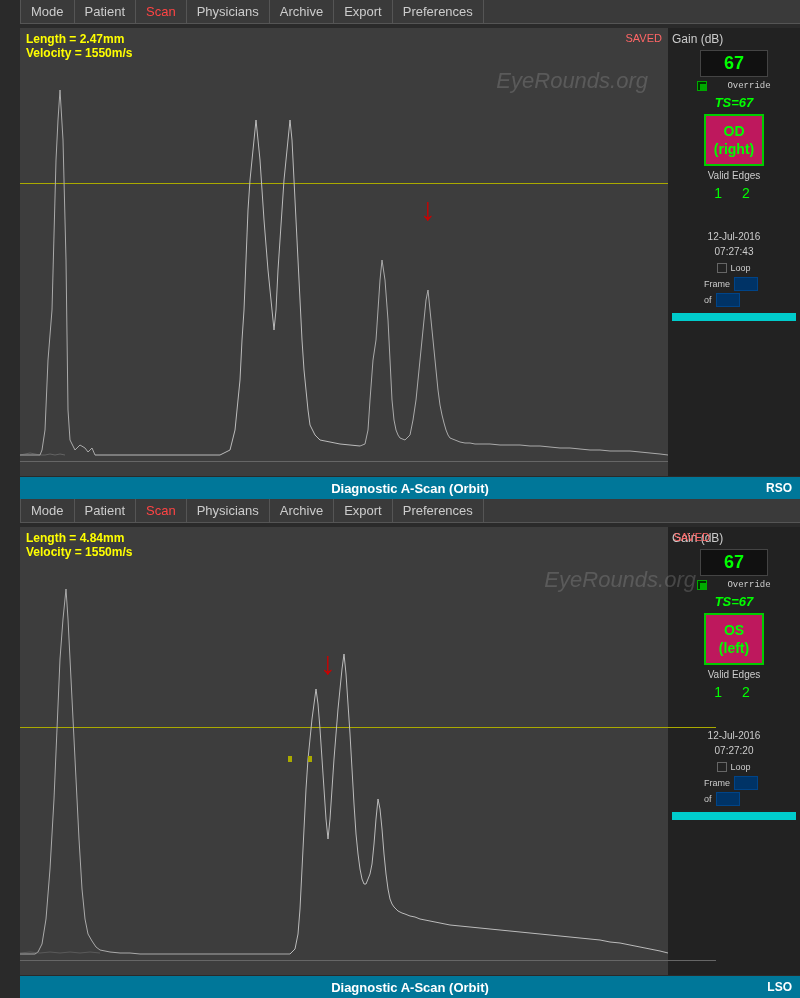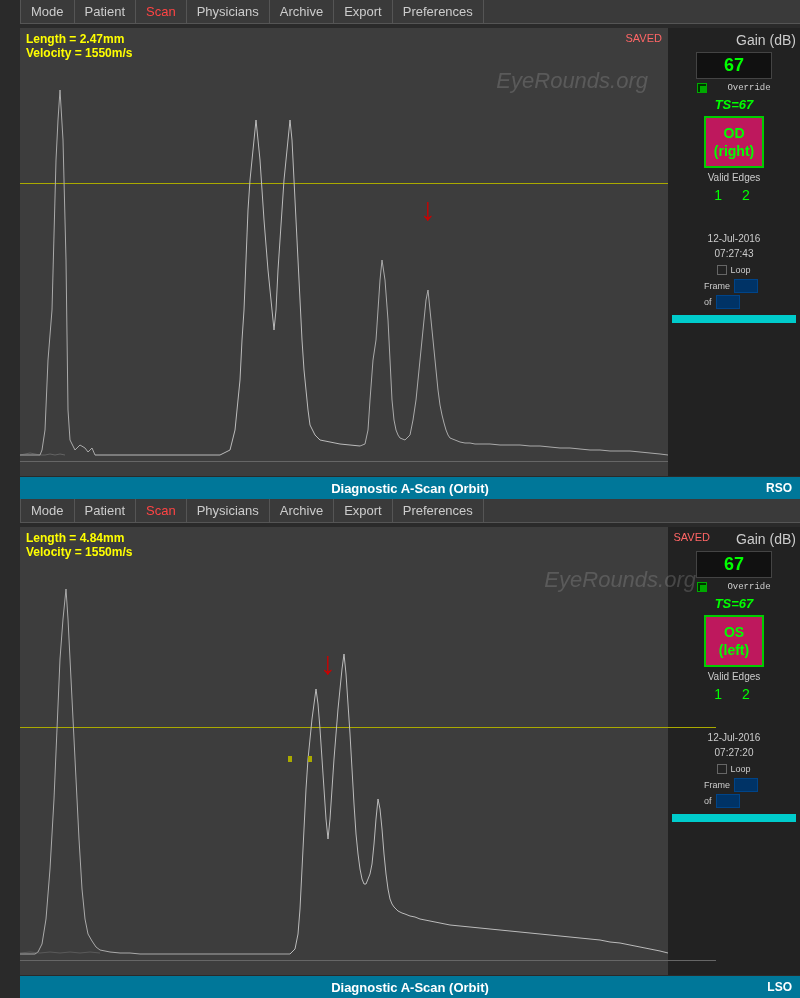--- a/index.html
+++ b/index.html
@@ -131,32 +131,32 @@
       background: #222;
       display: flex;
       flex-direction: column;
       align-items: center;
       gap: 4px;
       padding: 4px;
     }
 
     .rp-label {
       color: #ccc;
-      font-size: 14px;
-      text-align: right;
+      font-size: 12px;
+      text-align: left;
       width: 100%;
     }
 
     .rp-value-box {
       background: #111;
       color: #00ff00;
       font-size: 18px;
       font-weight: bold;
       text-align: center;
-      width: 76px;
+      width: 68px;
       padding: 2px 0;
       border: 1px solid #444;
     }
 
     .rp-override {
       display: flex;
       align-items: center;
       gap: 20px;
       font-size: 9px;
       color: #ccc;

